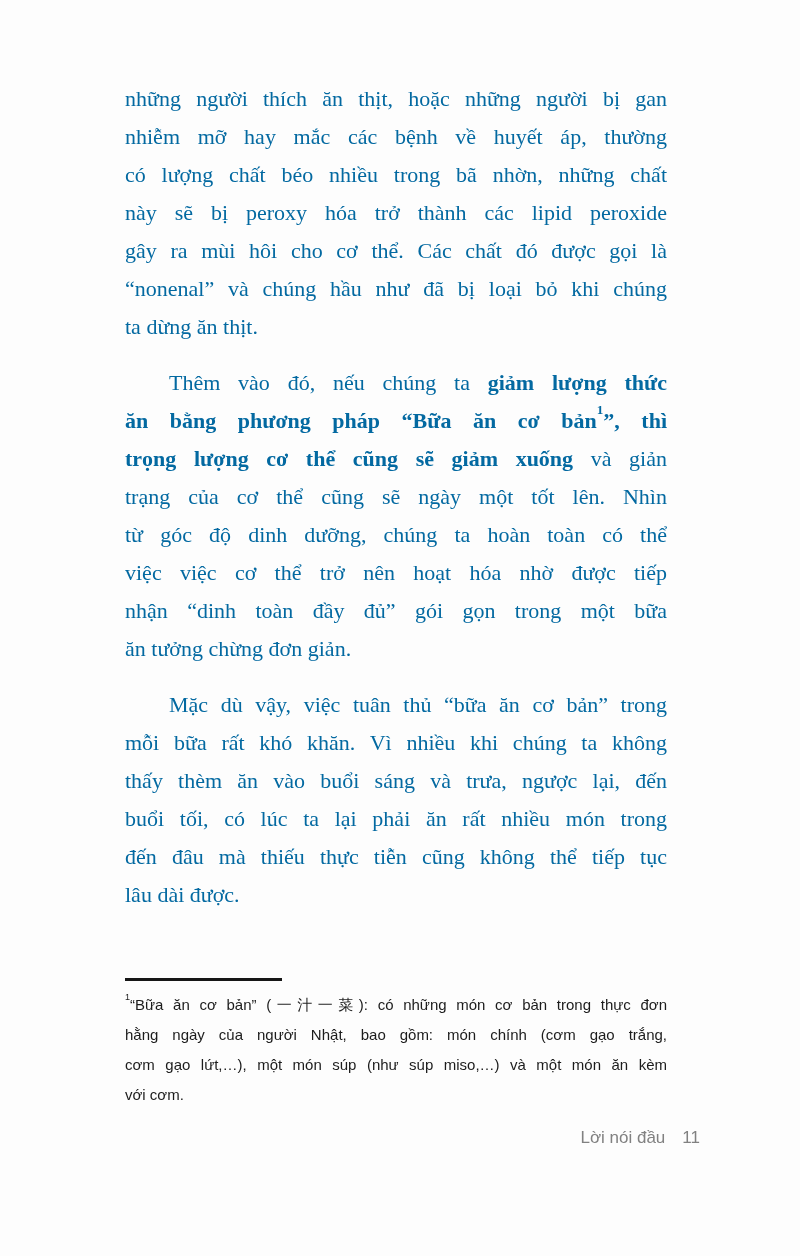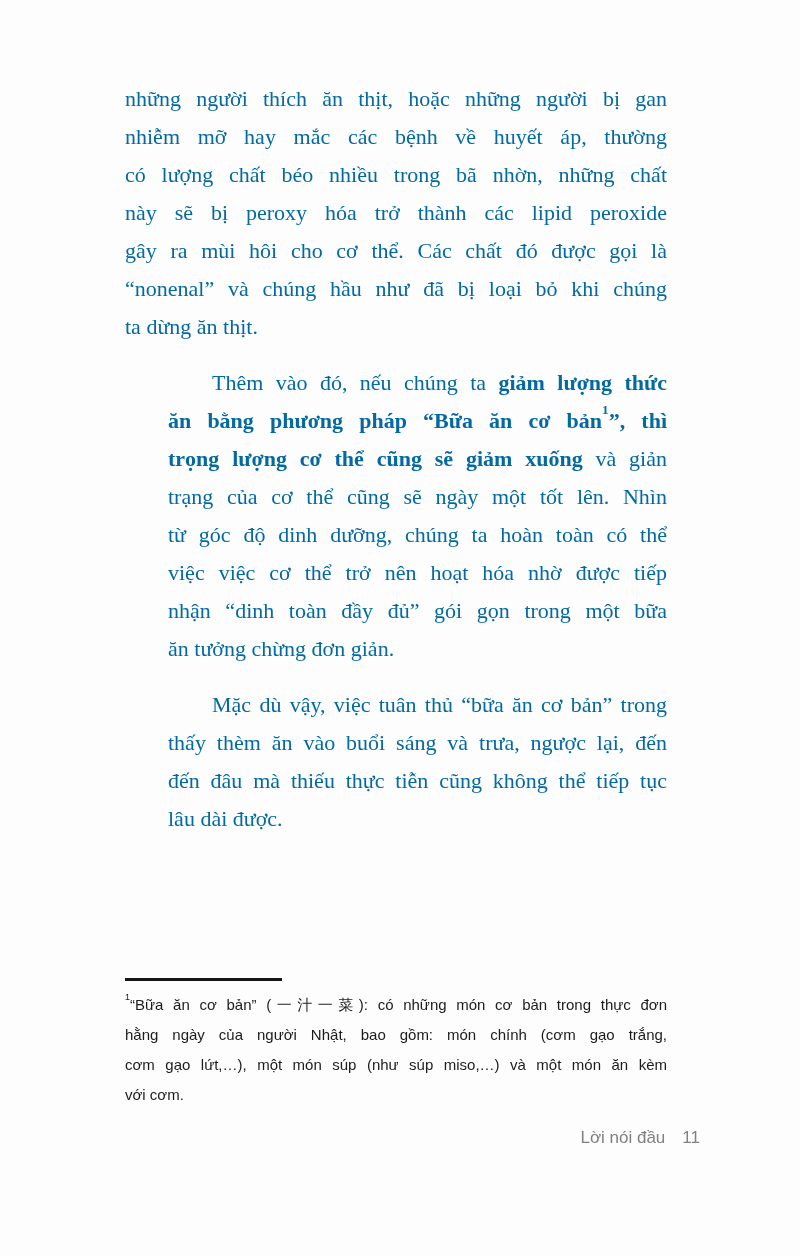--- a/index.html
+++ b/index.html
@@ -16,21 +16,21 @@
   }
   .text-block {
     position: absolute;
     left: 125px; top: 80px;
     width: 542px;
     color: #0369a1;
     font-size: 22px;
     line-height: 38px;
   }
   .para { margin: 0; }
-  .para + .para { margin-top: 18px; margin-left: 43px; }
+  .para + .para { margin-top: 18px; }
   .line {
     text-align: justify;
     text-align-last: justify;
   }
   .line.last { text-align-last: left; }
   .line.indent { padding-left: 44px; }
   strong { font-weight: bold; }
   sup.fnref {
     font-size: 60%;
     line-height: 0;
@@ -86,21 +86,23 @@
       <div class="line"><strong>trọng lượng cơ thể cũng sẽ giảm xuống</strong><span> và giản</span></div>
       <div class="line">trạng của cơ thể cũng sẽ ngày một tốt lên. Nhìn</div>
       <div class="line">từ góc độ dinh dưỡng, chúng ta hoàn toàn có thể</div>
       <div class="line">việc việc cơ thể trở nên hoạt hóa nhờ được tiếp</div>
       <div class="line">nhận “dinh toàn đầy đủ” gói gọn trong một bữa</div>
       <div class="line last">ăn tưởng chừng đơn giản.</div>
     </div>
 
     <div class="para">
       <div class="line indent">Mặc dù vậy, việc tuân thủ “bữa ăn cơ bản” trong</div>
+      <div class="line">mỗi bữa rất khó khăn. Vì nhiều khi chúng ta không</div>
       <div class="line">thấy thèm ăn vào buổi sáng và trưa, ngược lại, đến</div>
+      <div class="line">buổi tối, có lúc ta lại phải ăn rất nhiều món trong</div>
       <div class="line">đến đâu mà thiếu thực tiễn cũng không thể tiếp tục</div>
       <div class="line last">lâu dài được.</div>
     </div>
 
   </div>
 
   <div class="footnote">
     <div class="footnote-rule"></div>
     <div class="line"><sup class="fnref">1</sup><span>“Bữa ăn cơ bản” (一汁一菜): có những món cơ bản trong thực đơn</span></div>
     <div class="line">hằng ngày của người Nhật, bao gồm: món chính (cơm gạo trắng,</div>

